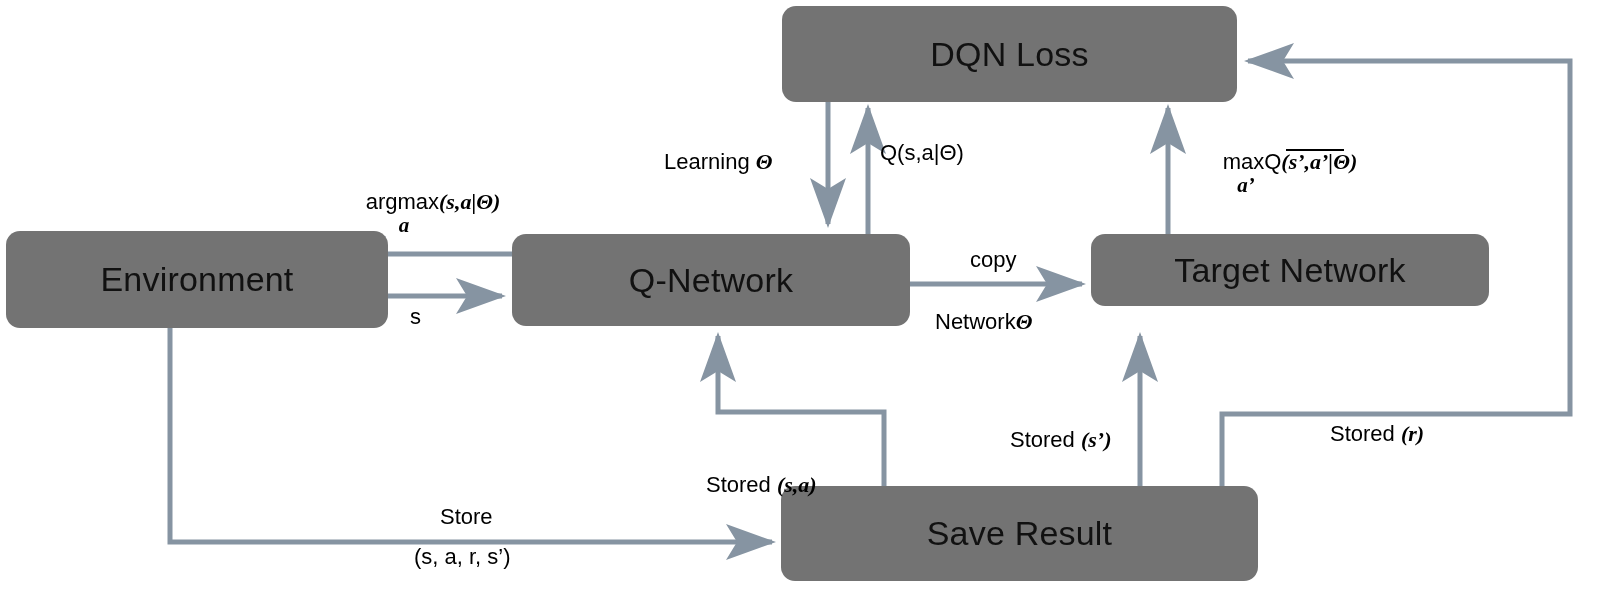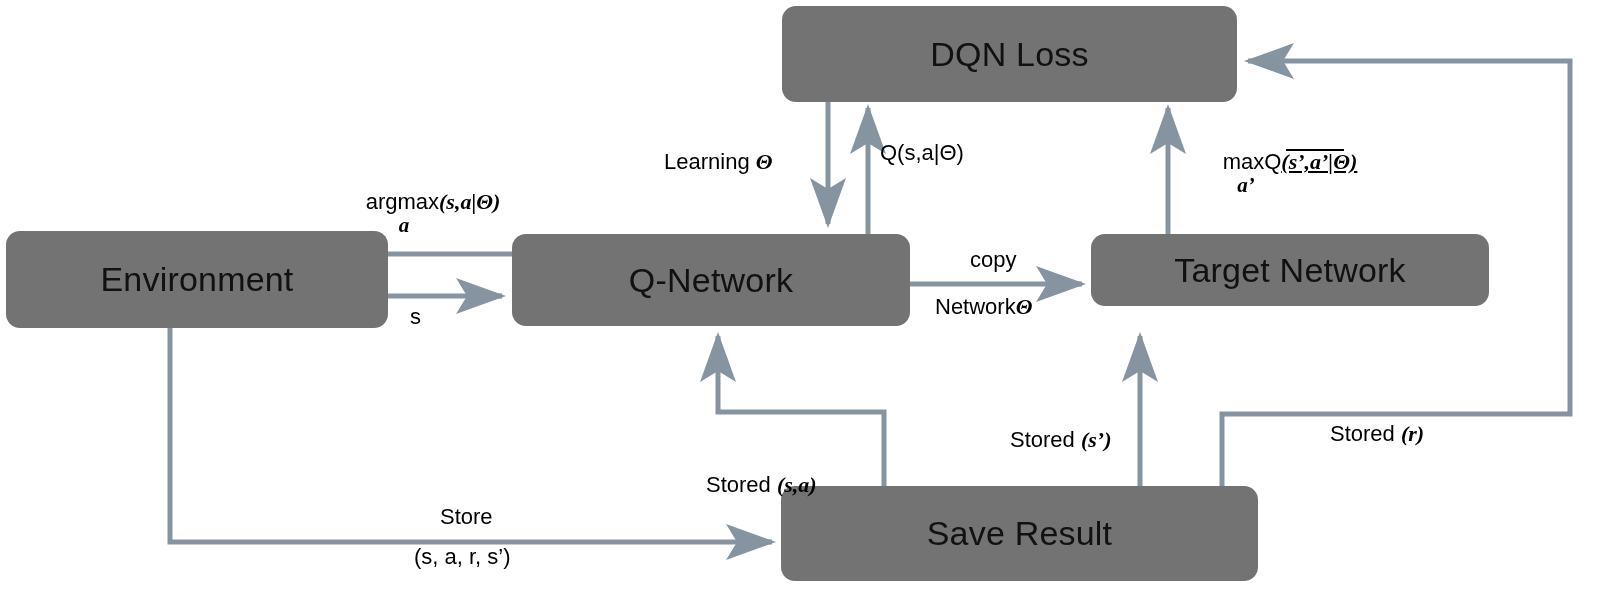--- a/index.html
+++ b/index.html
@@ -50,21 +50,21 @@
     font-weight: bold;
   }
   .edge-label.centered { text-align: center; }
   .sub {
     display: block;
     font-family: "Liberation Serif", serif;
     font-style: italic;
     font-weight: bold;
     font-size: 21px;
   }
-  .ovl { position: relative; display: inline-block; text-decoration: underline; }
+  .ovl { position: relative; display: inline-block; }
   .ovl::before {
     content: "";
     position: absolute;
     left: 6%;
     right: 18%;
     top: -0.06em;
     border-top: 2px solid #000;
   }
 </style>
 </head>
@@ -130,21 +130,21 @@
   <div class="edge-label math" style="left:410px; top:305px;">s</div>
 
   <div class="edge-label" style="left:664px; top:150px;">
     <span>Learning </span><span class="math">Θ</span>
   </div>
 
   <div class="edge-label math" style="left:880px; top:141px;">Q(s,a|Θ)</div>
 
   <div class="edge-label" style="left:970px; top:248px;">copy</div>
 
-  <div class="edge-label" style="left:935px; top:295px;">
+  <div class="edge-label" style="left:935px; top:310px;">
     <span>Network</span><span class="math">Θ</span>
   </div>
 
   <div class="edge-label centered" style="left:1190px; top:150px; width:200px;">
     <span>maxQ</span><span class="math ovl">(s’,a’|Θ)</span>
     <span class="sub" style="margin-left:-88px;">a’</span>
   </div>
 
   <div class="edge-label" style="left:440px; top:498px;margin-top:7px;">Store</div>
 

